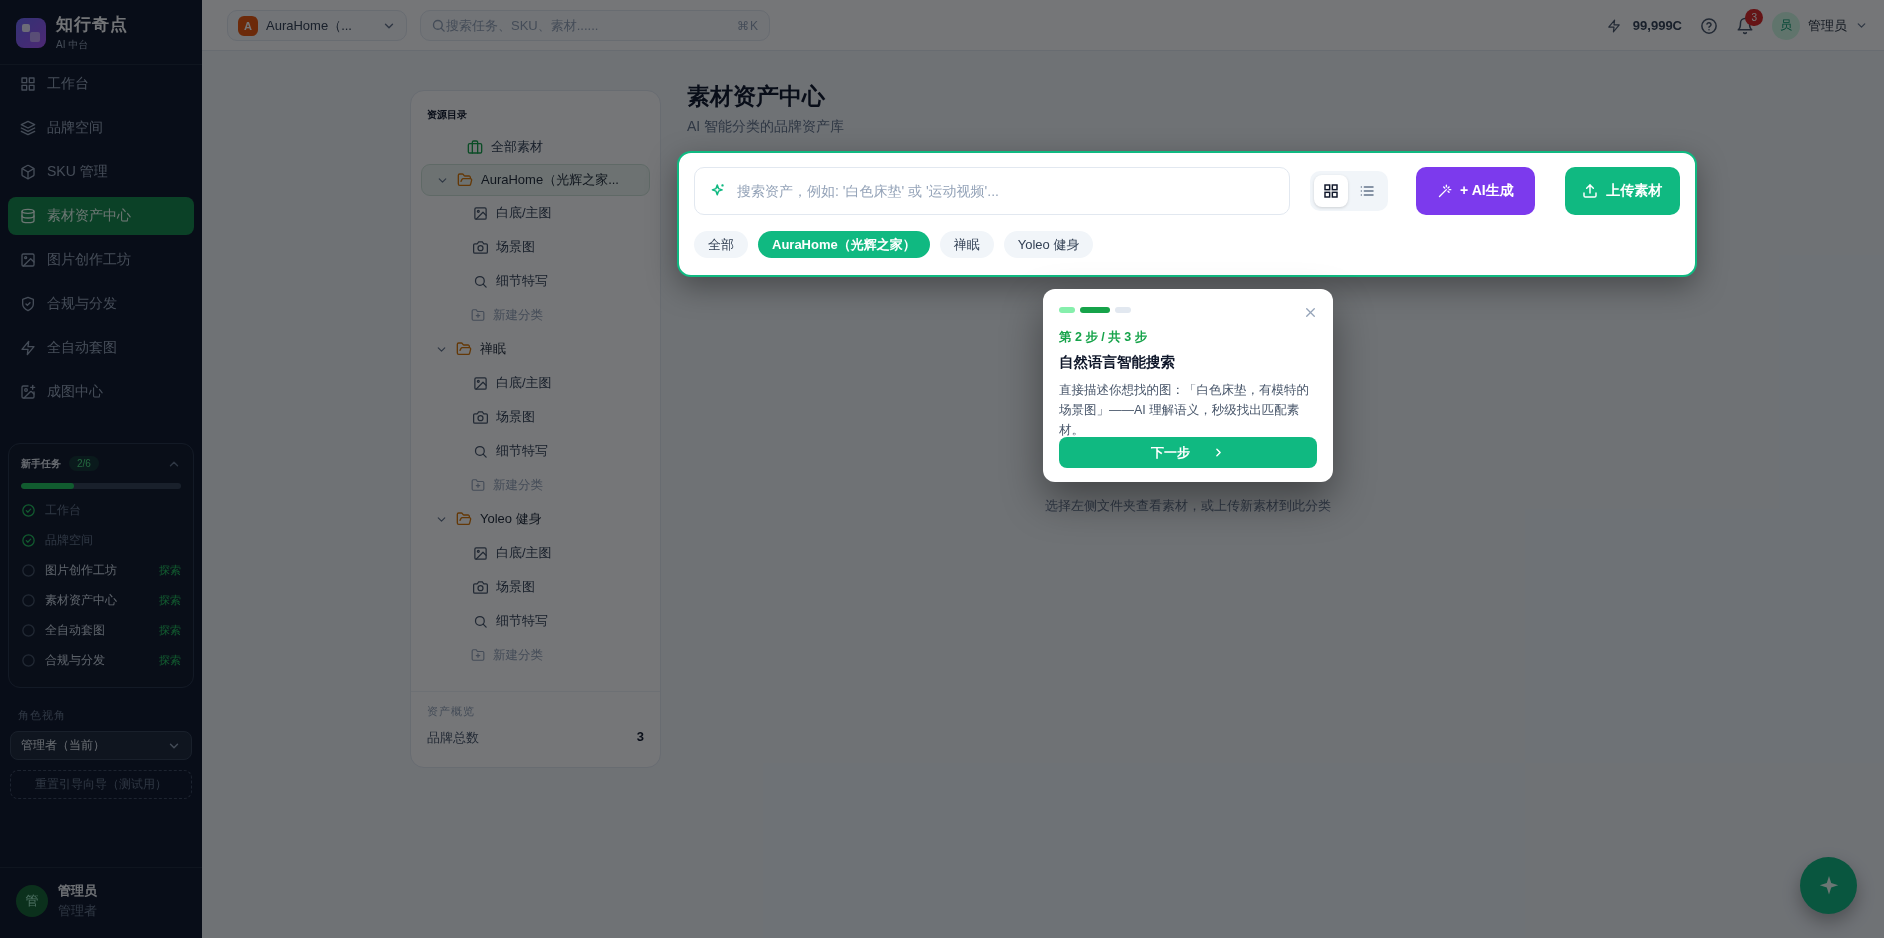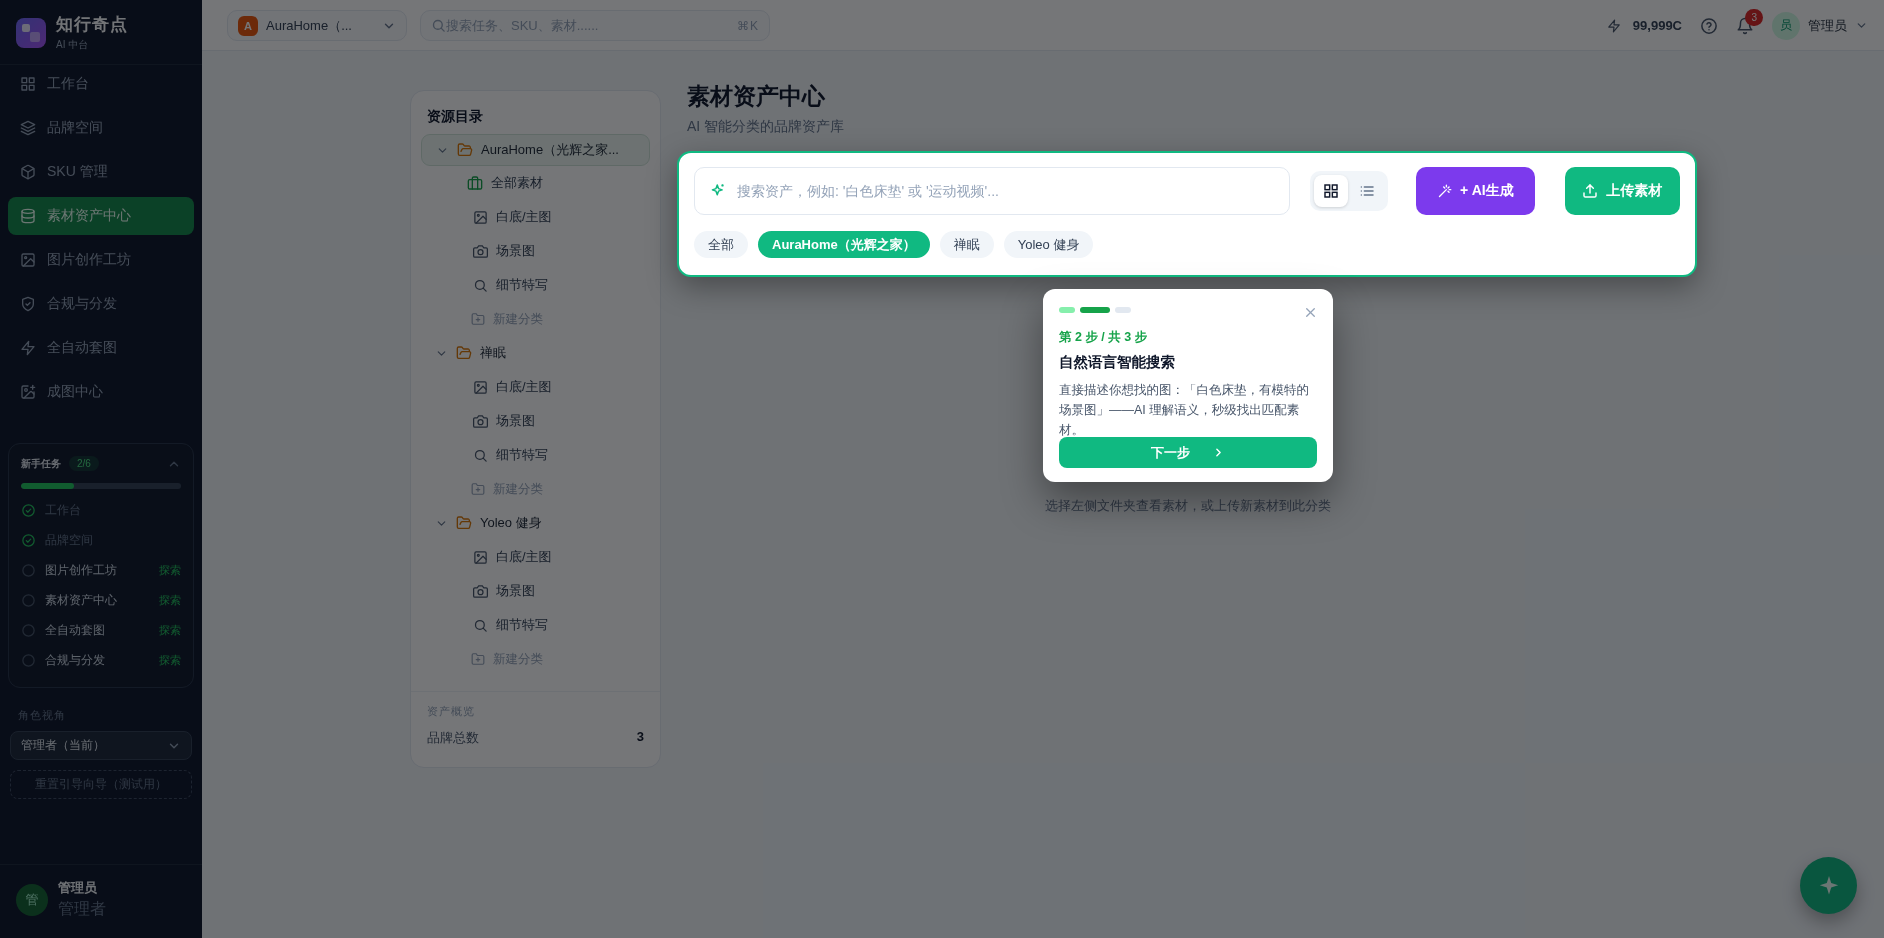--- a/index.html
+++ b/index.html
@@ -30,21 +30,21 @@
   .task-row { display:flex; align-items:center; gap:9px; height:30px; font-size:12px; color:#cbd5e1; }
   .task-row.done { color:#64748b; }
   .task-explore { margin-left:auto; color:#22c55e; font-size:11px; cursor:pointer; }
   .role-label { font-size:11px; color:#64748b; letter-spacing:1px; padding:20px 18px 8px; }
   .role-select { margin:0 10px; height:29px; background:#1e293b; border:1px solid #334155; border-radius:8px; display:flex; align-items:center; padding:0 10px; font-size:12px; color:#e2e8f0; cursor:pointer; }
   .role-select svg { margin-left:auto; color:#94a3b8; }
   .reset-btn { margin:10px 10px 0; height:29px; border:1px dashed #3d4a61; border-radius:8px; display:flex; align-items:center; justify-content:center; font-size:12px; color:#64748b; background:transparent; cursor:pointer; width:calc(100% - 20px); font-family:inherit; }
   .side-user { margin-top:auto; border-top:1px solid #1e293b; display:flex; align-items:center; gap:10px; padding:14px 16px 18px; }
   .side-avatar { width:32px; height:32px; border-radius:50%; background:#166534; color:#a7f3d0; font-size:13px; display:flex; align-items:center; justify-content:center; flex:none; }
   .side-user-name { font-size:13px; color:#f1f5f9; font-weight:bold; }
-  .side-user-role { font-size:16px; color:#64748b; margin-top:2px; }
+  .side-user-role { font-size:13px; color:#64748b; margin-top:2px; }
 
   
   .topbar { position:absolute; left:202px; top:0; right:0; height:51px; background:#ffffff; border-bottom:1px solid #e2e8f0; z-index:4; }
   .brand-pill { position:absolute; left:25px; top:10px; width:180px; height:31px; background:#f8fafc; border:1px solid #e2e8f0; border-radius:10px; display:flex; align-items:center; gap:8px; padding:0 10px; cursor:pointer; }
   .brand-mark { width:20px; height:20px; border-radius:6px; background:#ea580c; color:#fff; font-size:11px; font-weight:bold; display:flex; align-items:center; justify-content:center; flex:none; }
   .brand-pill-label { font-size:13px; color:#334155; white-space:nowrap; overflow:hidden; }
   .brand-pill svg { margin-left:auto; color:#64748b; flex:none; }
   .top-search { position:absolute; left:218px; top:10px; width:350px; height:31px; background:#f8fafc; border:1px solid #e2e8f0; border-radius:10px; display:flex; align-items:center; gap:0; padding:0 10px; color:#94a3b8; }
   .top-search input { border:0; outline:0; background:transparent; flex:1; font-size:13px; color:#334155; font-family:inherit; }
   .top-search input::placeholder { color:#94a3b8; }
@@ -57,21 +57,21 @@
   .top-user { display:flex; align-items:center; gap:8px; cursor:pointer; }
   .top-avatar { width:28px; height:28px; border-radius:50%; background:#d1fae5; color:#059669; font-size:12px; display:flex; align-items:center; justify-content:center; }
   .top-user-name { font-size:13px; color:#1f2937; }
   .top-user svg { color:#64748b; }
 
   
   .content { position:absolute; left:202px; top:51px; right:0; bottom:0; background:#f1f5f9; }
 
   
   .dir-panel { position:absolute; left:208px; top:39px; width:251px; height:678px; background:#ffffff; border:1px solid #e2e8f0; border-radius:14px; overflow:hidden; }
-  .dir-title { font-size:14px; font-weight:bold; color:#0f172a; padding:17px 16px 8px; }
+  .dir-title { font-size:10px; font-weight:bold; color:#0f172a; padding:17px 16px 8px; }
   .tree-row { display:flex; align-items:center; gap:8px; height:34px; font-size:13px; color:#334155; cursor:pointer; }
   .tree-row .tw { display:flex; color:#475569; flex:none; }
   .tree-row.lvl-all { padding-left:56px; }
   .tree-row.lvl-brand { padding-left:24px; color:#1f2937; }
   .tree-row.lvl-brand .chev { color:#64748b; display:flex; }
   .tree-row.lvl-child { padding-left:62px; }
   .tree-row.lvl-new { padding-left:60px; color:#94a3b8; font-size:12.5px; }
   .tree-row.selected { margin:0 10px; padding-left:14px; height:32px; background:#edf7f1; border:1px solid #cfe3d8; border-radius:9px; }
   .tree-label { white-space:nowrap; overflow:hidden; text-overflow:ellipsis; }
   .c-green { color:#16a34a !important; }
@@ -335,41 +335,41 @@
             <polyline points="6 9 12 15 18 9"></polyline>
           </svg>
       </span>
     </div>
   </header>
 
   <div class="content">
     <div class="dir-panel">
       <div class="dir-title">资源目录</div>
       <div id="tree">
-          <div class="tree-row lvl-brand selected">
-            <span class="chev">
-              <svg class="" width="13" height="13" viewBox="0 0 24 24" fill="none" stroke="currentColor" stroke-width="2.2" stroke-linecap="round" stroke-linejoin="round">
-                <polyline points="6 9 12 15 18 9"></polyline>
-              </svg>
-            </span>
-            <span class="tw c-amber">
-              <svg class="" width="16" height="16" viewBox="0 0 24 24" fill="none" stroke="currentColor" stroke-width="2" stroke-linecap="round" stroke-linejoin="round">
-                <path d="M6 14l1.5-2.9A2 2 0 0 1 9.3 10H20a2 2 0 0 1 1.9 2.5l-1.5 6a2 2 0 0 1-2 1.5H4a2 2 0 0 1-2-2V5a2 2 0 0 1 2-2h3.9a2 2 0 0 1 1.7.9l.8 1.2a2 2 0 0 0 1.7.9H18a2 2 0 0 1 2 2v2"></path>
-              </svg>
-            </span>
-            <span class="tree-label">AuraHome（光辉之家...</span>
-          </div>
           <div class="tree-row lvl-all">
             <span class="tw c-green">
               <svg class="" width="16" height="16" viewBox="0 0 24 24" fill="none" stroke="currentColor" stroke-width="2" stroke-linecap="round" stroke-linejoin="round">
                 <rect x="2" y="7" width="20" height="14" rx="2"></rect>
                 <path d="M16 21V5a2 2 0 0 0-2-2h-4a2 2 0 0 0-2 2v16"></path>
               </svg>
             </span>
             <span class="tree-label">全部素材</span>
+          </div>
+          <div class="tree-row lvl-brand selected">
+            <span class="chev">
+              <svg class="" width="13" height="13" viewBox="0 0 24 24" fill="none" stroke="currentColor" stroke-width="2.2" stroke-linecap="round" stroke-linejoin="round">
+                <polyline points="6 9 12 15 18 9"></polyline>
+              </svg>
+            </span>
+            <span class="tw c-amber">
+              <svg class="" width="16" height="16" viewBox="0 0 24 24" fill="none" stroke="currentColor" stroke-width="2" stroke-linecap="round" stroke-linejoin="round">
+                <path d="M6 14l1.5-2.9A2 2 0 0 1 9.3 10H20a2 2 0 0 1 1.9 2.5l-1.5 6a2 2 0 0 1-2 1.5H4a2 2 0 0 1-2-2V5a2 2 0 0 1 2-2h3.9a2 2 0 0 1 1.7.9l.8 1.2a2 2 0 0 0 1.7.9H18a2 2 0 0 1 2 2v2"></path>
+              </svg>
+            </span>
+            <span class="tree-label">AuraHome（光辉之家...</span>
           </div>
           <div class="tree-row lvl-child">
             <span class="tw">
               <svg class="" width="15" height="15" viewBox="0 0 24 24" fill="none" stroke="currentColor" stroke-width="2" stroke-linecap="round" stroke-linejoin="round">
                 <rect x="3" y="3" width="18" height="18" rx="2"></rect>
                 <circle cx="8.5" cy="8.5" r="1.5"></circle>
                 <polyline points="21 15 16 10 5 21"></polyline>
               </svg>
             </span>
             <span class="tree-label">白底/主图</span>

